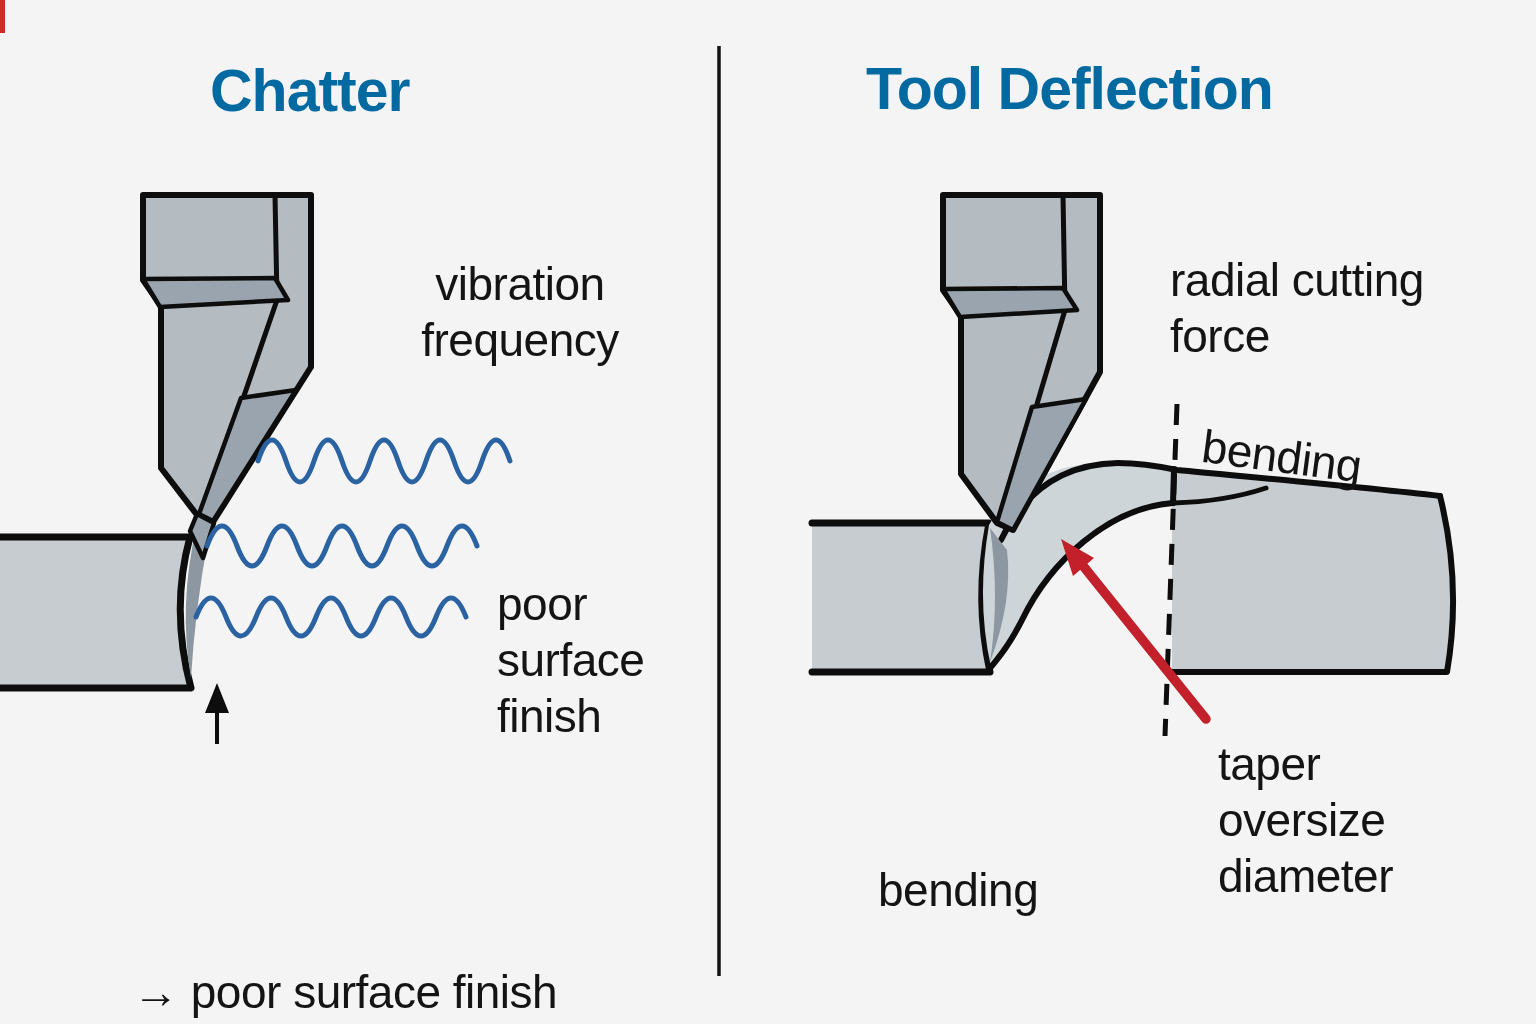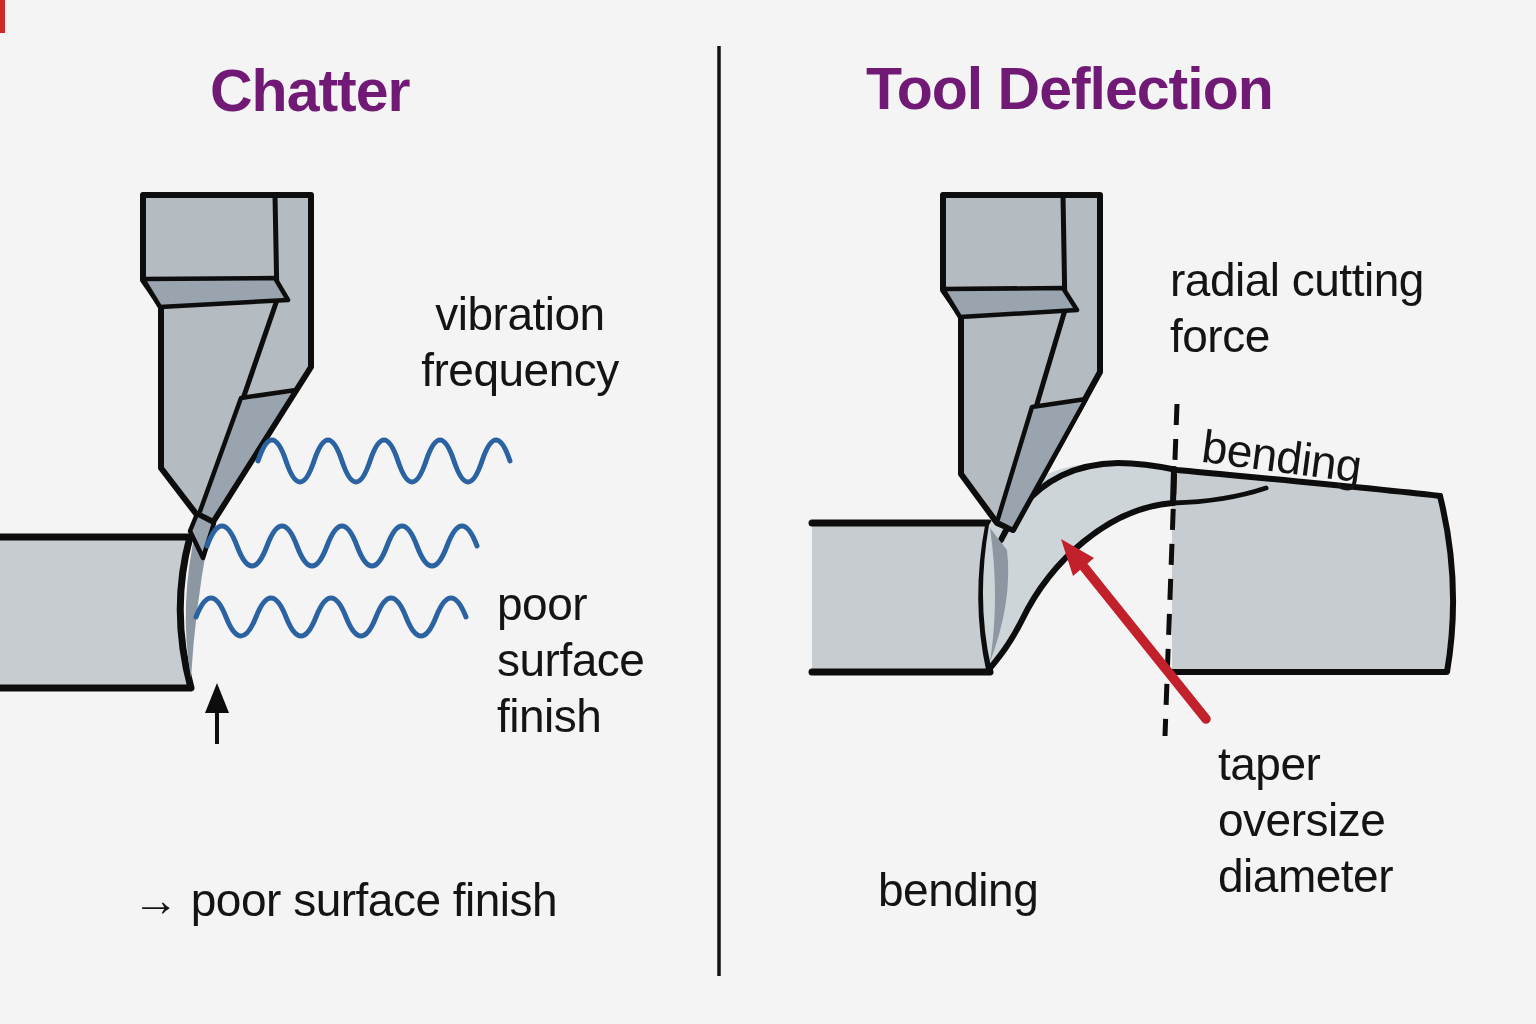--- a/index.html
+++ b/index.html
@@ -19,30 +19,30 @@
     line-height:1.22;
     letter-spacing:-0.5px;
     color:var(--text,#141414);
   }
   .title{
     position:absolute;
     font-size:59px;
     font-weight:bold;
     letter-spacing:-1px;
     line-height:1;
-    color:#701a75;
+    color:#0369a1;
   }
   .title-left{left:210px;top:62px;}
   .title-right{left:866px;top:60px;}
-  .lbl-vibration-frequency{left:390px;top:256px;width:260px;text-align:center;margin-top:30px;}
+  .lbl-vibration-frequency{left:390px;top:256px;width:260px;text-align:center;}
   .lbl-radial-cutting-force{left:1170px;top:252px;width:300px;}
   .lbl-poor-surface-finish{left:497px;top:576px;}
   .lbl-chatter-mark{left:228px;top:754px;}
   .lbl-conclusion-1{left:163px;top:864px;}
-  .lbl-conclusion-2{left:133px;top:872px;}
+  .lbl-conclusion-2{left:133px;top:964px;}
   .lbl-bending-top{
     left:1206px;top:418px;
     transform:rotate(7.5deg);
     transform-origin:left top;
   }
   .lbl-taper{left:1218px;top:736px;}
   .lbl-bending-bottom{left:878px;top:862px;}
 
   .stroke-main{fill:none;stroke:var(--outline,#0d0d0d);stroke-width:6;stroke-linejoin:round;stroke-linecap:round;}
   .stroke-thin{fill:none;stroke:var(--outline,#0d0d0d);stroke-width:5;stroke-linejoin:round;stroke-linecap:round;}

